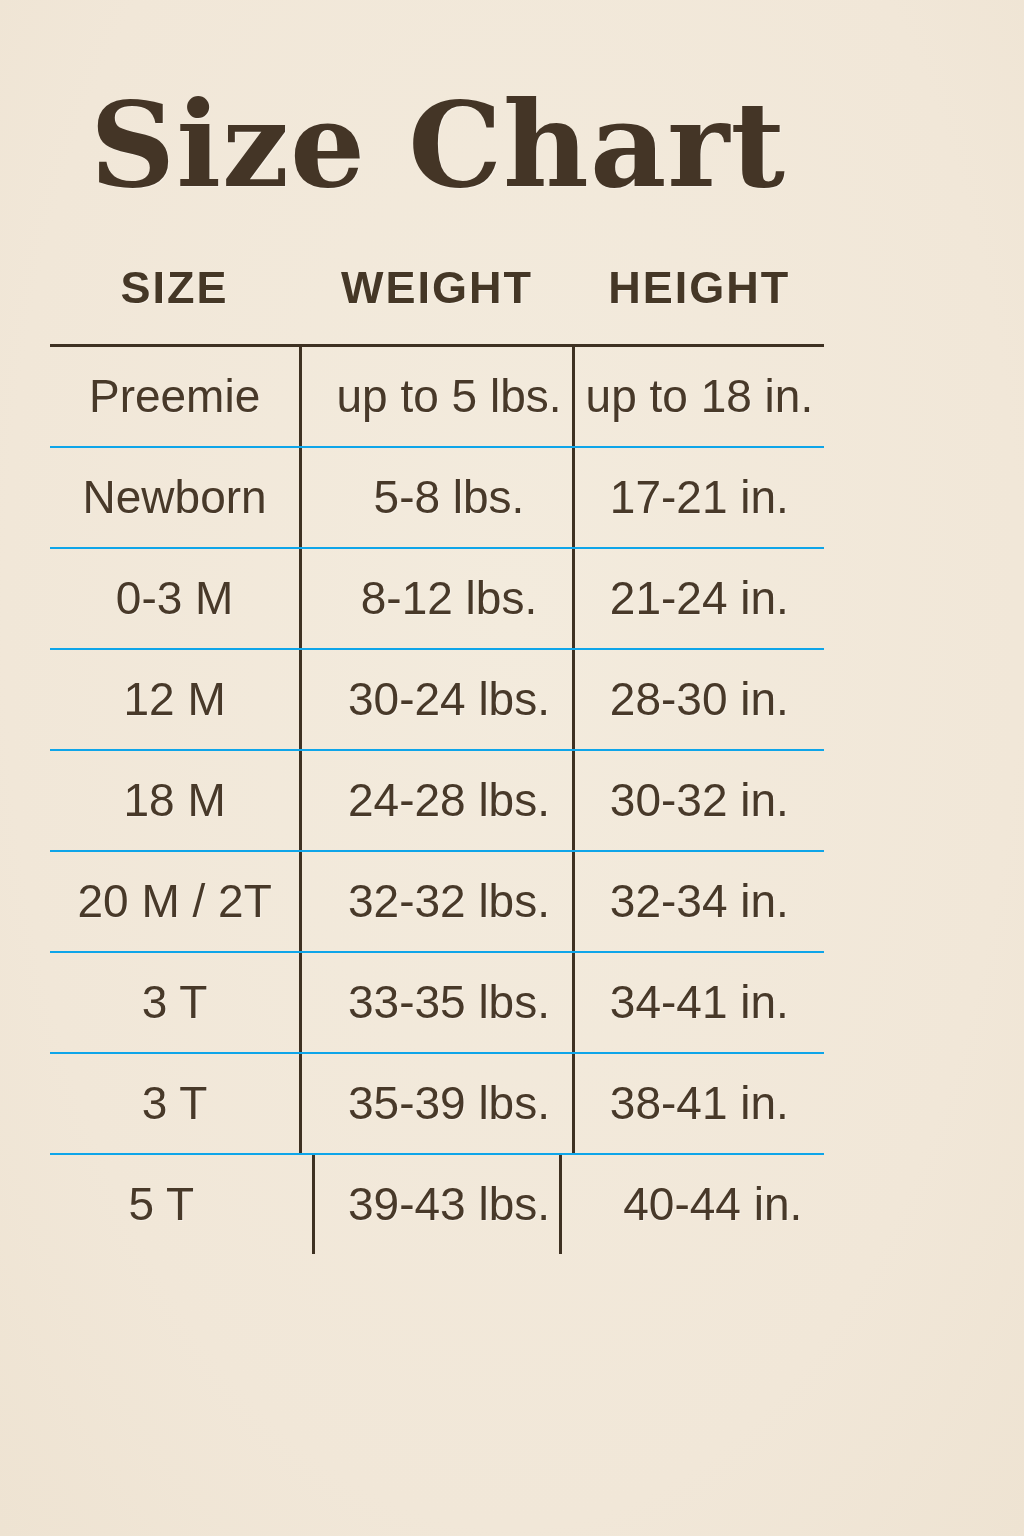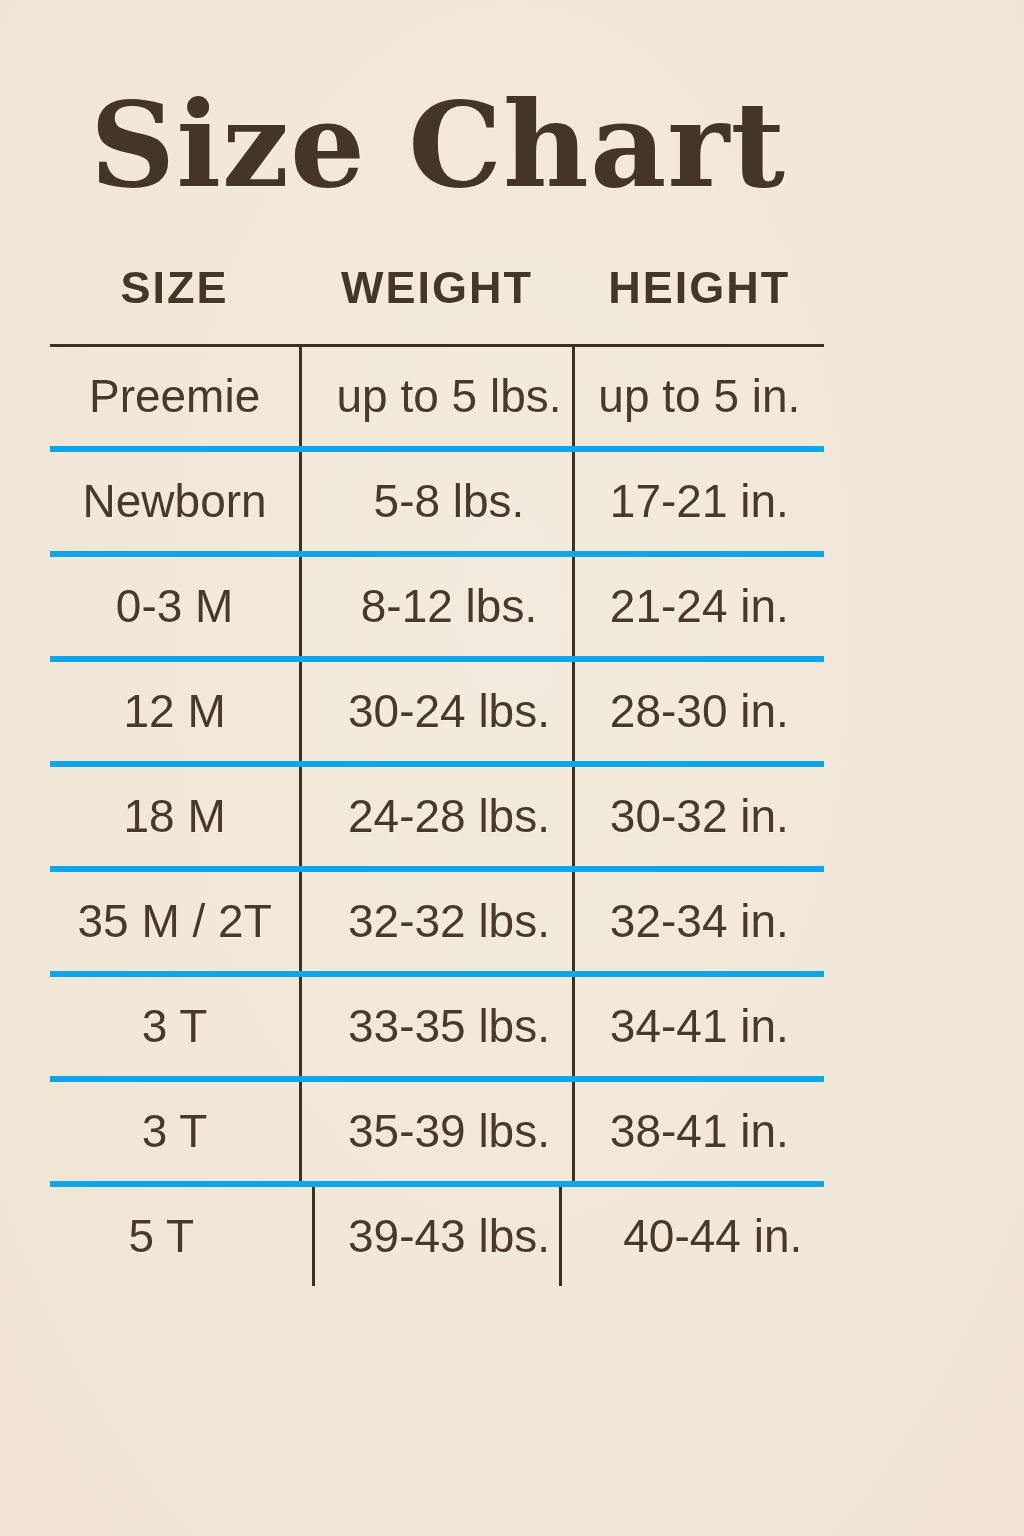--- a/index.html
+++ b/index.html
@@ -49,21 +49,21 @@
   .c2 { width: 35.6%; }
   .c3 { width: 32.2%; }
   .tbl {
     margin: 30px 52px 0 50px;
     border-top: 3px solid #3e3122;
   }
   .trow {
     display: flex;
     align-items: stretch;
     height: 99px;
-    border-bottom: 6px solid #0ea5e9;
+    border-bottom: 2px solid #0ea5e9;
   }
   .trow:last-child {
     border-bottom: none;
     gap: 40px;
   }
   .tcell {
     display: flex;
     align-items: center;
     justify-content: center;
     font-size: 46px;
@@ -87,21 +87,21 @@
   <div class="thead">
     <div class="hcell c1">SIZE</div>
     <div class="hcell c2">WEIGHT</div>
     <div class="hcell c3">HEIGHT</div>
   </div>
 
   <section class="tbl">
       <div class="trow">
         <div class="tcell c1">Preemie</div>
         <div class="tcell c2 mid">up to 5 lbs.</div>
-        <div class="tcell c3">up to 5 in.</div>
+        <div class="tcell c3">up to 18 in.</div>
       </div>
       <div class="trow">
         <div class="tcell c1">Newborn</div>
         <div class="tcell c2 mid">5-8 lbs.</div>
         <div class="tcell c3">17-21 in.</div>
       </div>
       <div class="trow">
         <div class="tcell c1">0-3 M</div>
         <div class="tcell c2 mid">8-12 lbs.</div>
         <div class="tcell c3">21-24 in.</div>
@@ -110,21 +110,21 @@
         <div class="tcell c1">12 M</div>
         <div class="tcell c2 mid">30-24 lbs.</div>
         <div class="tcell c3">28-30 in.</div>
       </div>
       <div class="trow">
         <div class="tcell c1">18 M</div>
         <div class="tcell c2 mid">24-28 lbs.</div>
         <div class="tcell c3">30-32 in.</div>
       </div>
       <div class="trow">
-        <div class="tcell c1">35 M / 2T</div>
+        <div class="tcell c1">20 M / 2T</div>
         <div class="tcell c2 mid">32-32 lbs.</div>
         <div class="tcell c3">32-34 in.</div>
       </div>
       <div class="trow">
         <div class="tcell c1">3 T</div>
         <div class="tcell c2 mid">33-35 lbs.</div>
         <div class="tcell c3">34-41 in.</div>
       </div>
       <div class="trow">
         <div class="tcell c1">3 T</div>

